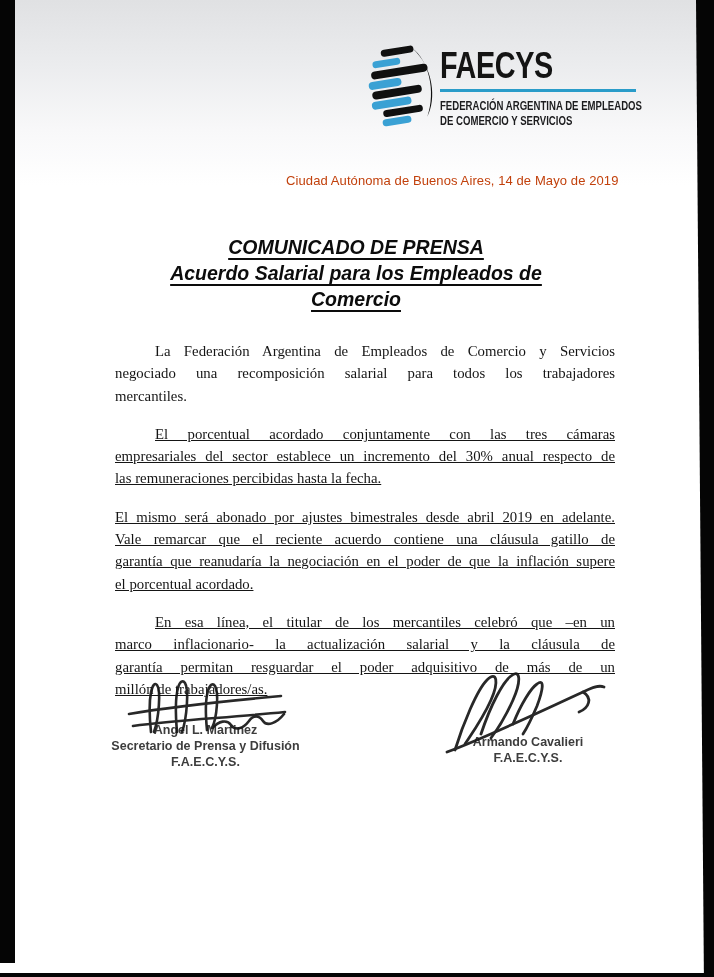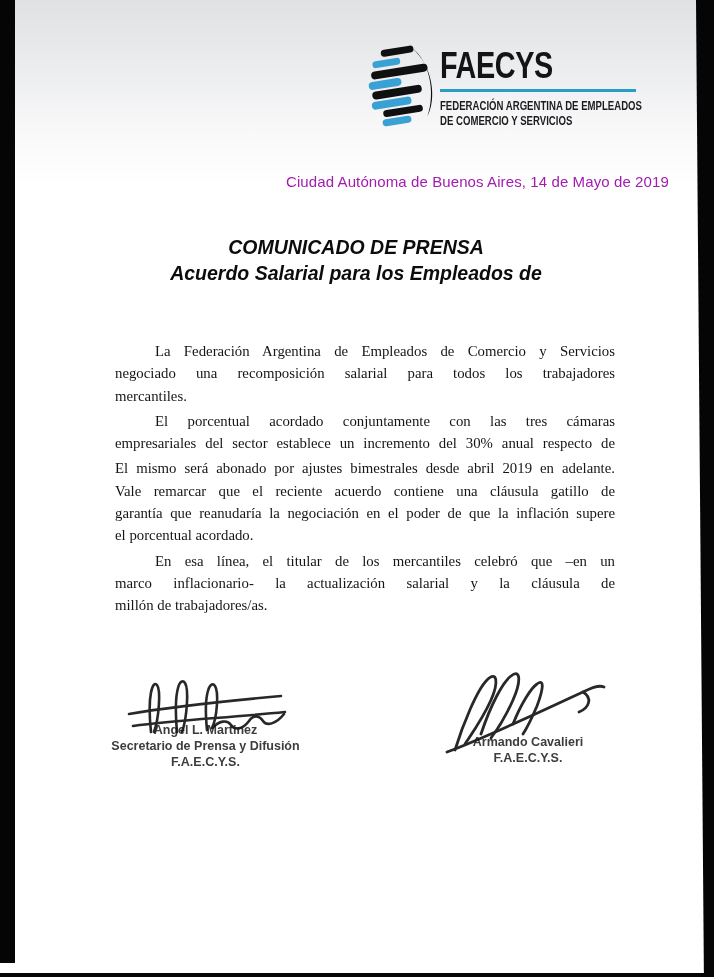--- a/index.html
+++ b/index.html
@@ -29,37 +29,37 @@
     transform:scaleX(0.80); transform-origin:left top; white-space:nowrap;
   }
   .blue-rule { width:196px; height:3px; margin-top:5px; }
   .tagline {
     display:inline-block; margin-top:7px; font-size:12px; font-weight:bold; color:#1c1c1e;
     line-height:14.5px; transform:scaleX(0.80); transform-origin:left top; white-space:nowrap;
   }
 
   .dateline {
     position:absolute; top:173px; left:286px;
-    font-size:15px; color:#a21caf; letter-spacing:0.1px;
+    font-size:13px; color:#c2410c; letter-spacing:0.1px;
   }
 
   .title {
     position:absolute; top:234px; left:15px; width:682px; text-align:center;
     font-weight:bold; font-style:italic; font-size:19.5px; line-height:26px; color:#0c0c0c;
   }
   .tline {
-    text-decoration-thickness:2.4px; text-underline-offset:4px;
+    text-decoration:underline; text-decoration-thickness:2.4px; text-underline-offset:4px;
   }
 
   .body-text {
     position:absolute; top:340px; left:115px; width:500px;
     font-family:"Liberation Serif","DejaVu Serif",serif;
     font-size:14.8px; line-height:22.3px; color:#151515;
   }
-  .para + .para { margin-top:3px; }
+  .para + .para { margin-top:16px;text-decoration:underline; }
   .bline { text-align:justify; text-align-last:justify; }
   .bline.last { text-align-last:left; }
   .bline.indent { padding-left:40px; }
 
   .sig-block { position:absolute; text-align:center; color:#3d3d3d; }
   .sig-left  { left:88px;  top:674px; width:235px; }
   .sig-right { left:408px; top:666px; width:240px; }
   .sig-svg { display:block; margin:0 auto; position:relative; z-index:2; }
   .sig-left  .sig-svg { margin-bottom:-16px; }
   .sig-right .sig-svg { margin-bottom:-20px; }
@@ -92,41 +92,44 @@
     <span class="tagline"><span>FEDERACIÓN ARGENTINA DE EMPLEADOS</span><br>
           <span>DE COMERCIO Y SERVICIOS</span></span>
   </div>
 </div>
 
 <div class="dateline">Ciudad Autónoma de Buenos Aires, 14 de Mayo de 2019</div>
 
 <div class="title">
   <div class="tline">COMUNICADO DE PRENSA</div>
   <div class="tline">Acuerdo Salarial para los Empleados de</div>
+  <div class="tline">Comercio</div>
 </div>
 
 <div class="body-text">
     <div class="para">
       <div class="bline indent">La Federación Argentina de Empleados de Comercio y Servicios</div>
       <div class="bline">negociado una recomposición salarial para todos los trabajadores</div>
       <div class="bline last">mercantiles.</div>
     </div>
     <div class="para">
       <div class="bline indent">El porcentual acordado conjuntamente con las tres cámaras</div>
       <div class="bline">empresariales del sector establece un incremento del 30% anual respecto de</div>
+      <div class="bline last">las remuneraciones percibidas hasta la fecha.</div>
     </div>
     <div class="para">
       <div class="bline">El mismo será abonado por ajustes bimestrales desde abril 2019 en adelante.</div>
       <div class="bline">Vale remarcar que el reciente acuerdo contiene una cláusula gatillo de</div>
       <div class="bline">garantía que reanudaría la negociación en el poder de que la inflación supere</div>
       <div class="bline last">el porcentual acordado.</div>
     </div>
     <div class="para">
       <div class="bline indent">En esa línea, el titular de los mercantiles celebró que –en un</div>
       <div class="bline">marco inflacionario-  la actualización salarial y la cláusula de</div>
+      <div class="bline">garantía permitan resguardar el poder adquisitivo de más de un</div>
       <div class="bline last">millón de trabajadores/as.</div>
     </div>
   </div>
 
 <div class="sig-block sig-left">
   <svg class="sig-svg" width="170" height="64" viewBox="0 0 170 64" xmlns="http://www.w3.org/2000/svg">
     <g fill="none" stroke="#161616" stroke-width="2.6" stroke-linecap="round" opacity="0.92">
       <path d="M30 58 C26 20 32 6 36 11 C40 16 38 44 33 58"></path>
       <path d="M56 58 C52 12 60 3 64 9 C68 15 66 44 61 58"></path>
       <path d="M86 56 C82 16 90 6 94 12 C98 18 96 44 91 54"></path>

